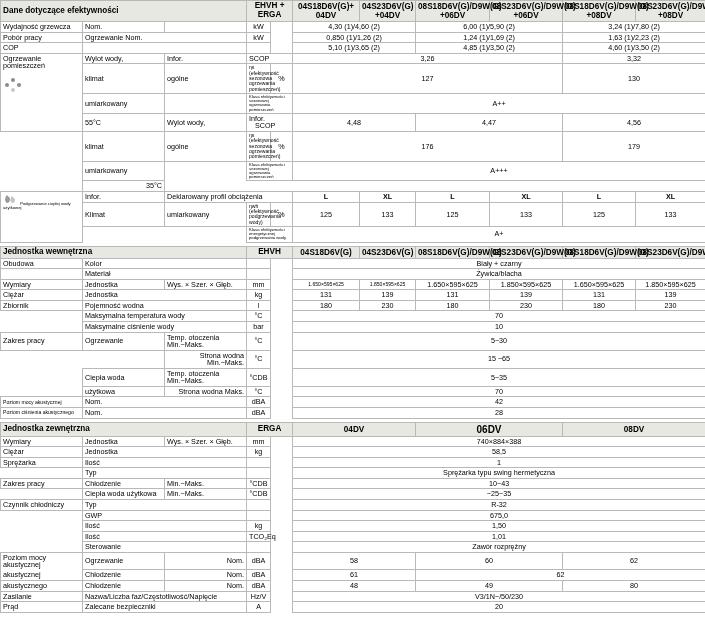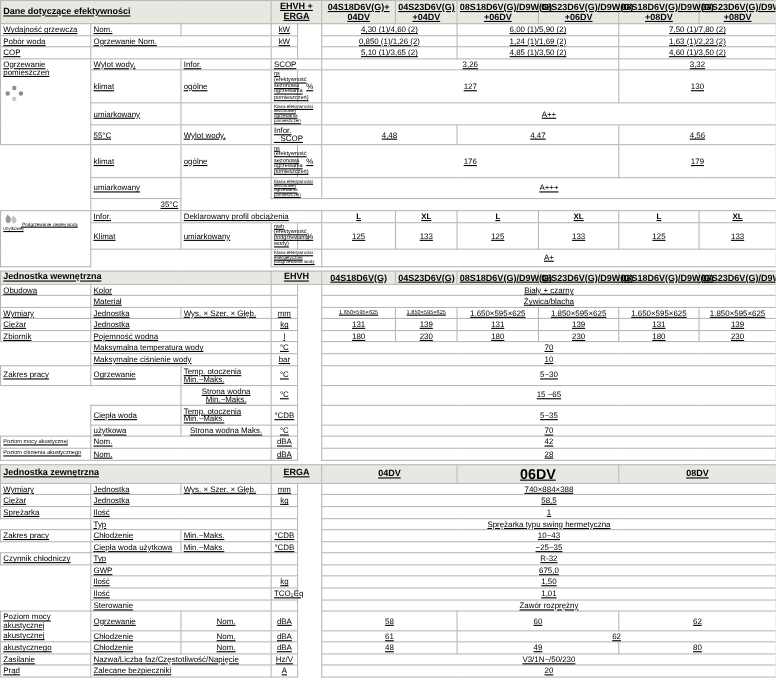--- a/index.html
+++ b/index.html
@@ -1,23 +1,23 @@
 <!DOCTYPE html>
 <html><head>
 <meta charset="utf-8">
 <style>
   html,body{margin:0;padding:0;background:#ffffff;}
   body{font-family:"Liberation Sans", sans-serif;color:#000;}
   #sheet{width:705px;height:630px;position:relative;overflow:hidden;}
-  table{border-collapse:collapse;table-layout:fixed;width:705px;text-decoration:underline;}
+  table{border-collapse:collapse;table-layout:fixed;width:705px;}
   td{border:1px solid #b9b9b9;font-size:7.2px;line-height:1.05;padding:1px 2px;vertical-align:middle;}
   .hdr td{background:#e8e8e2;font-weight:bold;font-size:8.2px;}
   .c{text-align:center;}
   .l{text-align:left;}
-  .r{text-align:center;}
+  .r{text-align:right;}
   .b{font-weight:bold;}
   .tiny{font-size:5.1px;line-height:1.05;}
   .xtiny{font-size:4.2px;line-height:1.0;}
   .nb{border:none;}
   .nbt{border-top:none;text-align:right;}
   .nbb{border-bottom:none;}
   .colhead{font-weight:bold;font-size:6.4px;text-align:center;line-height:1.1;}
   .dots{display:inline-block;width:20px;height:16px;position:relative;}
   .dot{position:absolute;width:4px;height:4px;border-radius:50%;}
   .d1{background:#8c8c8c;left:8px;top:0;}
@@ -58,25 +58,25 @@
   </tr>
 
   <tr>
     <td class="l">Wydajność grzewcza</td>
     <td class="l">Nom.</td>
     <td class="nb"></td>
     <td class="c">kW</td>
     <td class="nb"></td>
     <td colspan="2" class="c">4,30 (1)/4,60 (2)</td>
     <td colspan="2" class="c">6,00 (1)/5,90 (2)</td>
-    <td colspan="2" class="c">7,50 (1)/7,80 (2)</td>
-  </tr>
-
-  <tr>
-    <td class="l">Pobór woda</td>
+    <td colspan="2" class="c">3,24 (1)/7,80 (2)</td>
+  </tr>
+
+  <tr>
+    <td class="l">Pobór pracy</td>
     <td colspan="2" class="l">Ogrzewanie Nom.</td>
     <td class="c">kW</td>
     <td class="nb"></td>
     <td colspan="2" class="c">0,850 (1)/1,26 (2)</td>
     <td colspan="2" class="c">1,24 (1)/1,69 (2)</td>
     <td colspan="2" class="c">1,63 (1)/2,23 (2)</td>
   </tr>
 
   <tr>
     <td class="l">COP</td>
@@ -333,21 +333,21 @@
         <col style="width:22px">
     <col style="width:123px">
         <col style="width:147px">
         <col style="width:143px">
   </colgroup>
   <tbody>
         <tr class="hdr">
     <td colspan="3" class="l">Jednostka zewnętrzna</td>
     <td colspan="2" class="c">ERGA</td>
     <td class="colhead" style="font-size:8.2px">04DV</td>
-    <td class="colhead" style="font-size:13px">06DV</td>
+    <td class="colhead" style="font-size:10px">06DV</td>
     <td class="colhead" style="font-size:8.2px">08DV</td>
   </tr>
 
   <tr>
     <td class="l">Wymiary</td>
     <td class="l">Jednostka</td>
     <td class="l">Wys. × Szer. × Głęb.</td>
     <td class="c">mm</td>
     <td class="nb"></td>
     <td colspan="3" class="c">740×884×388</td>

